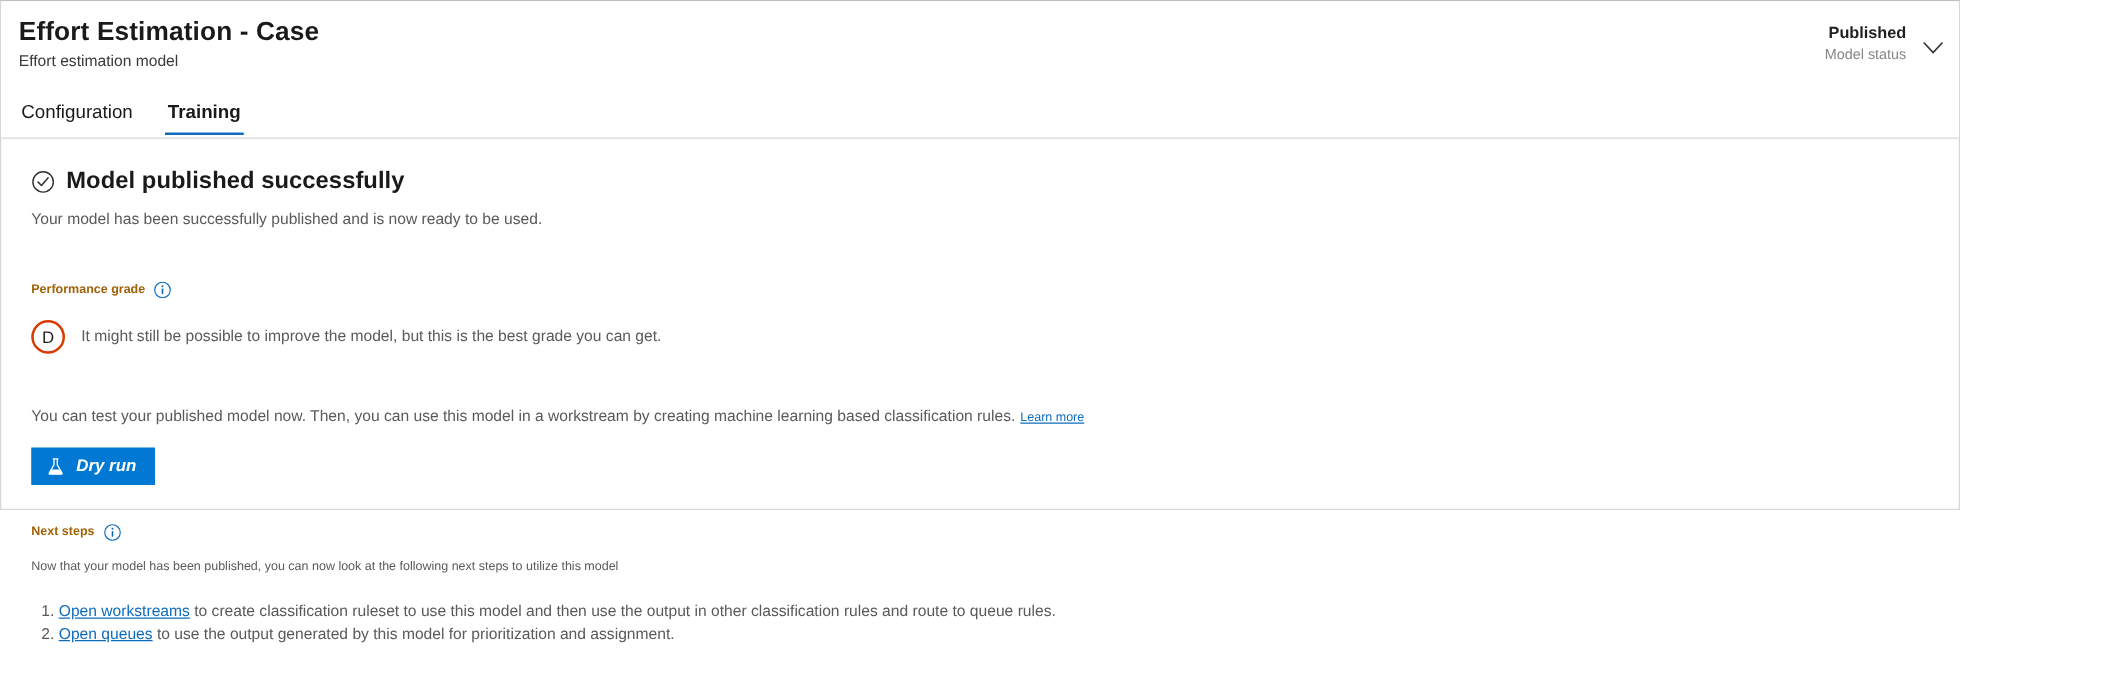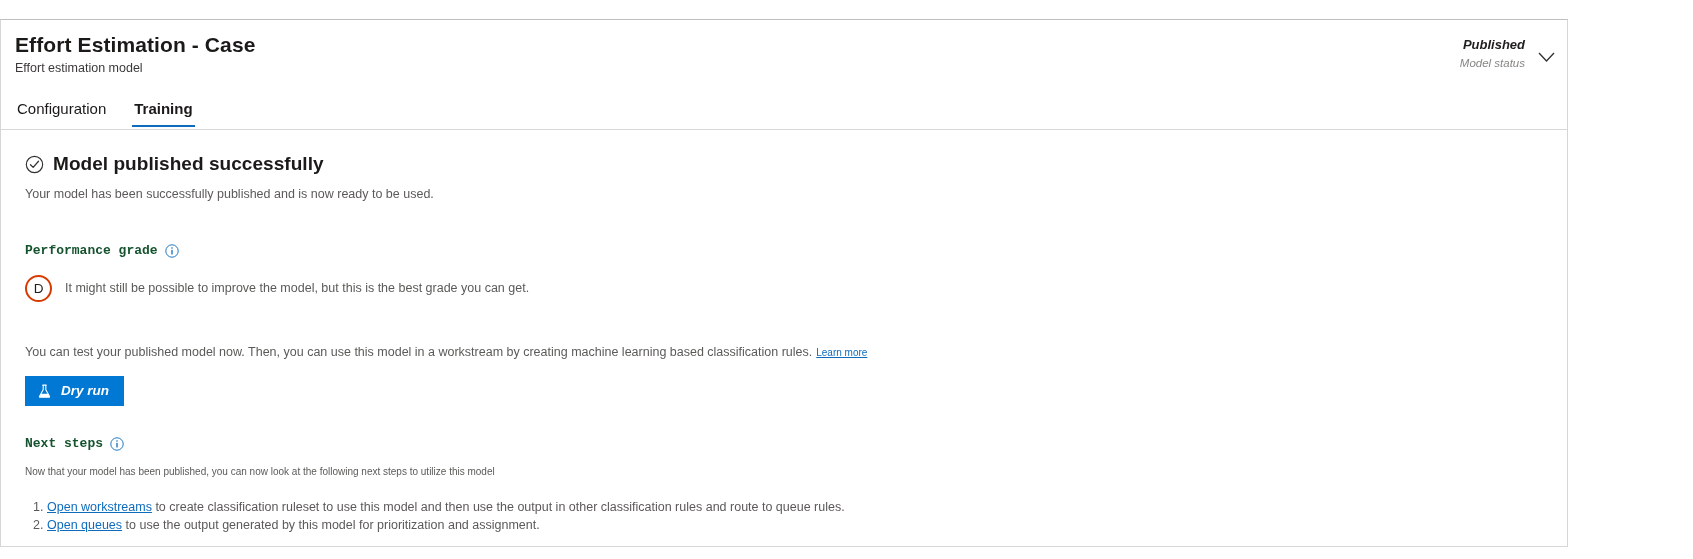--- a/index.html
+++ b/index.html
@@ -10,28 +10,27 @@
   body {
     width: 1693px;
     height: 559px;
     font-family: "Liberation Sans", sans-serif;
     color: #323130;
     overflow: hidden;
   }
 
   .app-frame {
     width: 1568px;
-    height: 528px;
+    height: 408px;
     border: 1px solid #d6d6d6;
     border-top: 1px solid #bfbfbf;
     background: #ffffff;
     position: relative;
     display: flex;
     flex-direction: column;
-    margin-top: 19px;
   }
 
   
   .header {
     position: relative;
     height: 110px;
     border-bottom: 1px solid #d8d8d8;
     flex: none;
     background: #ffffff;
   }
@@ -53,21 +52,20 @@
     color: #3b3a39;
     line-height: 17px;
     margin-top: 2px;
   }
 
   .status-block {
     position: absolute;
     right: 42px;
     top: 16px;
     text-align: right;
-    font-style: italic;
   }
   .status-value {
     font-size: 13px;
     font-weight: bold;
     color: #201f1e;
     line-height: 18px;
   }
   .status-label {
     font-size: 11.5px;
     color: #888684;
@@ -148,25 +146,24 @@
     line-height: 17px;
   }
 
   .section-heading {
     display: flex;
     align-items: center;
     gap: 7px;
     margin-top: 39px;
   }
   .section-heading-text {
-    font-size: 13px;
-    font-weight: bold;
-    color: #14532d;
+    font-size: 10px;
+    font-weight: bold;
+    color: #a16207;
     line-height: 18px;
-    font-family: Liberation Mono, monospace;
   }
   .info-icon {
     width: 14px;
     height: 14px;
     display: block;
     cursor: pointer;
     flex: none;
   }
 
   .grade-row {

